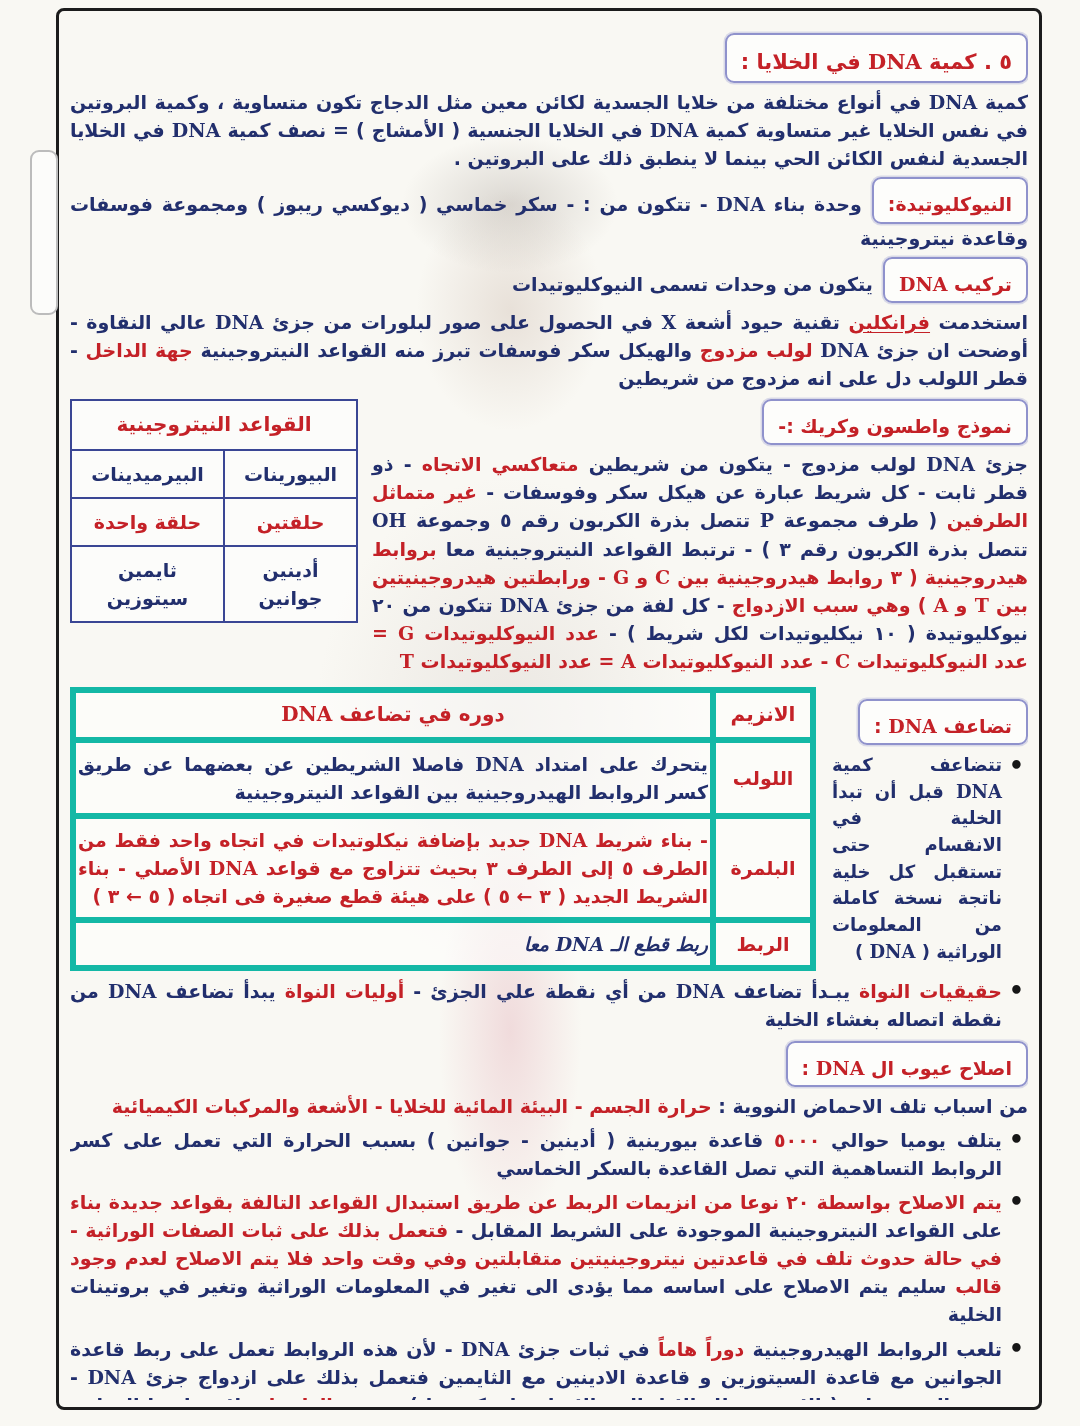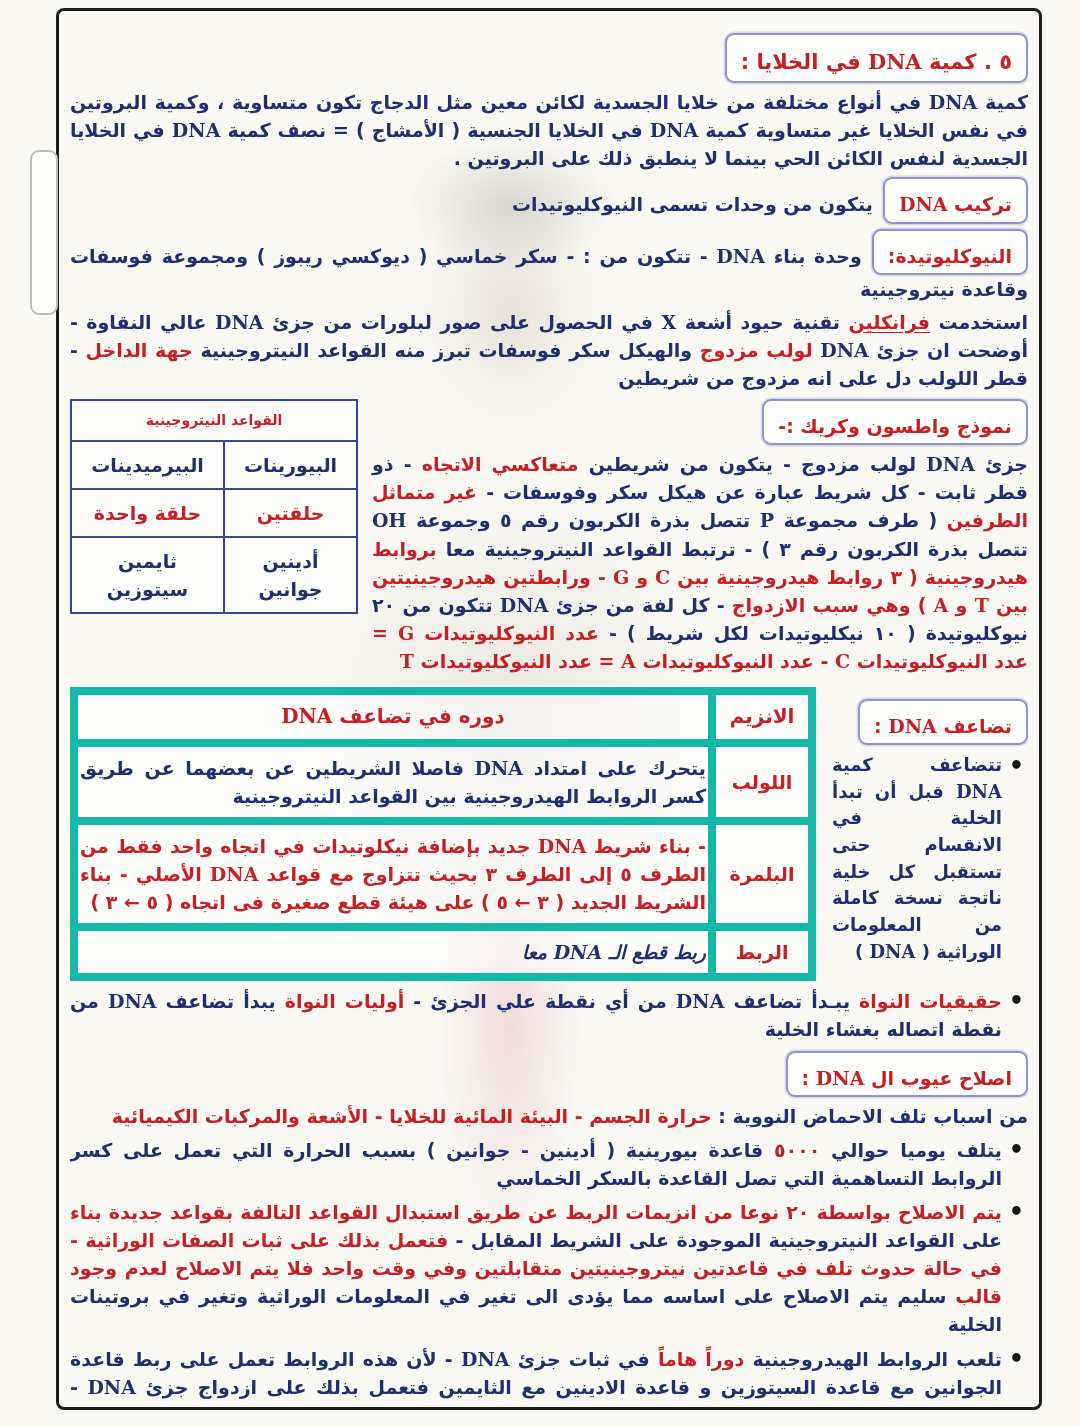--- a/index.html
+++ b/index.html
@@ -32,30 +32,30 @@
   .gap { display:inline-block; width:10px; }
 
   .r    { color:#c42127; }
   .dna  { font-family:"DejaVu Serif", serif; }
   .rdna { color:#c42127; font-family:"DejaVu Serif", serif; }
   .ru   { color:#c42127; text-decoration:underline; text-underline-offset:3px; }
 
   table { border-collapse:collapse; }
   .bases-table { float:left; width:288px; margin:2px 14px 6px 0; background:rgba(255,255,255,0.55); }
   .bases-table th, .bases-table td { border:2px solid #3a4694; text-align:center; padding:9px 6px; }
-  .bases-table th { color:#c42127; font-size:14px;border-radius:24px; }
+  .bases-table th { color:#c42127; font-size:20px;border-radius:24px; }
   .bases-table tr.red td { color:#c42127; }
   .clear { clear:both; }
 
   .enzyme-region { display:flex; gap:16px; align-items:flex-start; margin:7px 0 3px; }
   .sidebar { flex:0 0 196px; width:196px; }
   .sidebar .title-row { margin:12px 0 7px; }
   .sidebar-bullet { font-size:18px; }
   .enzyme-table { flex:1; background:rgba(255,255,255,0.5); }
-  .enzyme-table th, .enzyme-table td { border:8px solid #14b8a6; padding:7px 2px; }
+  .enzyme-table th, .enzyme-table td { border:6px solid #14b8a6; padding:7px 2px; }
   .enzyme-table th { color:#c42127; text-align:center; font-size:20px; }
   .enzyme-table .name-col { width:100px; text-align:center; color:#c42127; }
   .enzyme-table .desc { text-align:justify; }
   .enzyme-table .desc.center { text-align:right;font-style:italic; }
 
   .bullet { position:relative; padding-right:26px; margin:6px 0; text-align:justify; }
   .bullet::before { content:"•"; position:absolute; right:4px; top:-3px; font-size:24px; color:#161616; }
 
   .logo { position:relative; width:140px; margin:8px auto 0; text-align:center; height:78px; }
   .logo-ar { position:absolute; top:-4px; left:50%; transform:translateX(-50%); font-size:16px; color:#f6f6f6; z-index:2;
@@ -72,25 +72,25 @@
 
   <div class="content">
 
     <div class="title-row">
       <span class="hbox big"><span>٥ . كمية </span><span class="dna">DNA</span><span> في الخلايا :</span></span>
     </div>
 
     <p class="para"><span>كمية </span><span class="dna">DNA</span><span> في أنواع مختلفة من خلايا الجسدية لكائن معين مثل الدجاج تكون متساوية ، وكمية البروتين في نفس الخلايا غير متساوية كمية </span><span class="dna">DNA</span><span> في الخلايا الجنسية ( الأمشاج ) = نصف كمية </span><span class="dna">DNA</span><span> في الخلايا الجسدية لنفس الكائن الحي بينما لا ينطبق ذلك على البروتين .</span></p>
 
     <p class="para">
-      <span class="hbox"><span>تركيب </span><span class="dna">DNA</span></span><span class="gap"></span><span><span>يتكون من وحدات تسمى النيوكليوتيدات</span></span>
+      <span class="hbox"><span>النيوكليوتيدة:</span></span><span class="gap"></span><span><span>وحدة بناء </span><span class="dna">DNA</span><span> - تتكون من : - سكر خماسي ( ديوكسي ريبوز ) ومجموعة فوسفات وقاعدة نيتروجينية</span></span>
     </p>
 
     <p class="para">
-      <span class="hbox"><span>النيوكليوتيدة:</span></span><span class="gap"></span><span><span>وحدة بناء </span><span class="dna">DNA</span><span> - تتكون من : - سكر خماسي ( ديوكسي ريبوز ) ومجموعة فوسفات وقاعدة نيتروجينية</span></span>
+      <span class="hbox"><span>تركيب </span><span class="dna">DNA</span></span><span class="gap"></span><span><span>يتكون من وحدات تسمى النيوكليوتيدات</span></span>
     </p>
 
     <p class="para"><span>استخدمت </span><span class="ru">فرانكلين</span><span> تقنية حيود أشعة </span><span class="dna">X</span><span> في الحصول على صور لبلورات من جزئ </span><span class="dna">DNA</span><span> عالي النقاوة - أوضحت ان جزئ </span><span class="dna">DNA</span><span> </span><span class="r">لولب مزدوج</span><span> والهيكل سكر فوسفات تبرز منه القواعد النيتروجينية </span><span class="r">جهة الداخل</span><span> - قطر اللولب دل على انه مزدوج من شريطين</span></p>
 
     <table class="bases-table">
       <thead>
         <tr>
           <th colspan="2">القواعد النيتروجينية</th>
         </tr>
       </thead>

